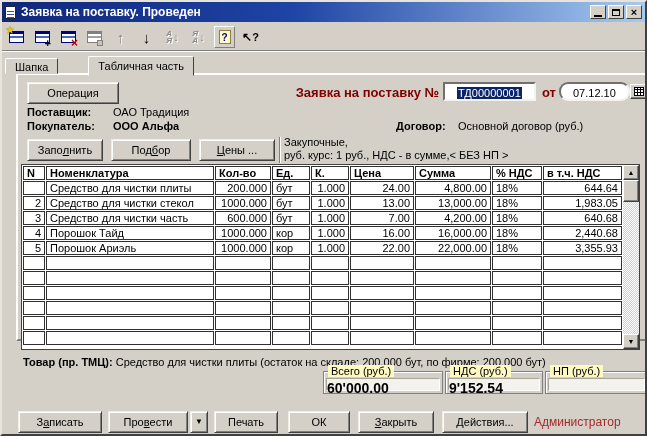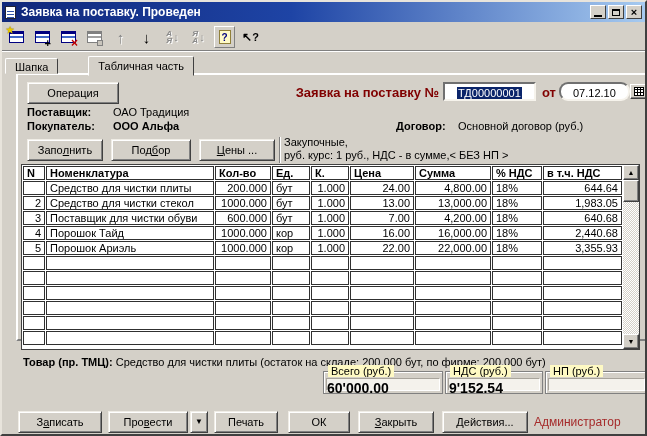--- a/index.html
+++ b/index.html
@@ -250,21 +250,21 @@
           <td class="r">1000.000</td>
           <td class="l">бут</td>
           <td class="r">1.000</td>
           <td class="r">13.00</td>
           <td class="r">13,000.00</td>
           <td class="l">18%</td>
           <td class="r">1,983.05</td>
         </tr>
         <tr>
           <td class="r">3</td>
-          <td class="l">Поставщик для чистки обуви</td>
+          <td class="l">Средство для чистки часть</td>
           <td class="r">600.000</td>
           <td class="l">бут</td>
           <td class="r">1.000</td>
           <td class="r">7.00</td>
           <td class="r">4,200.00</td>
           <td class="l">18%</td>
           <td class="r">640.68</td>
         </tr>
         <tr>
           <td class="r">4</td>

